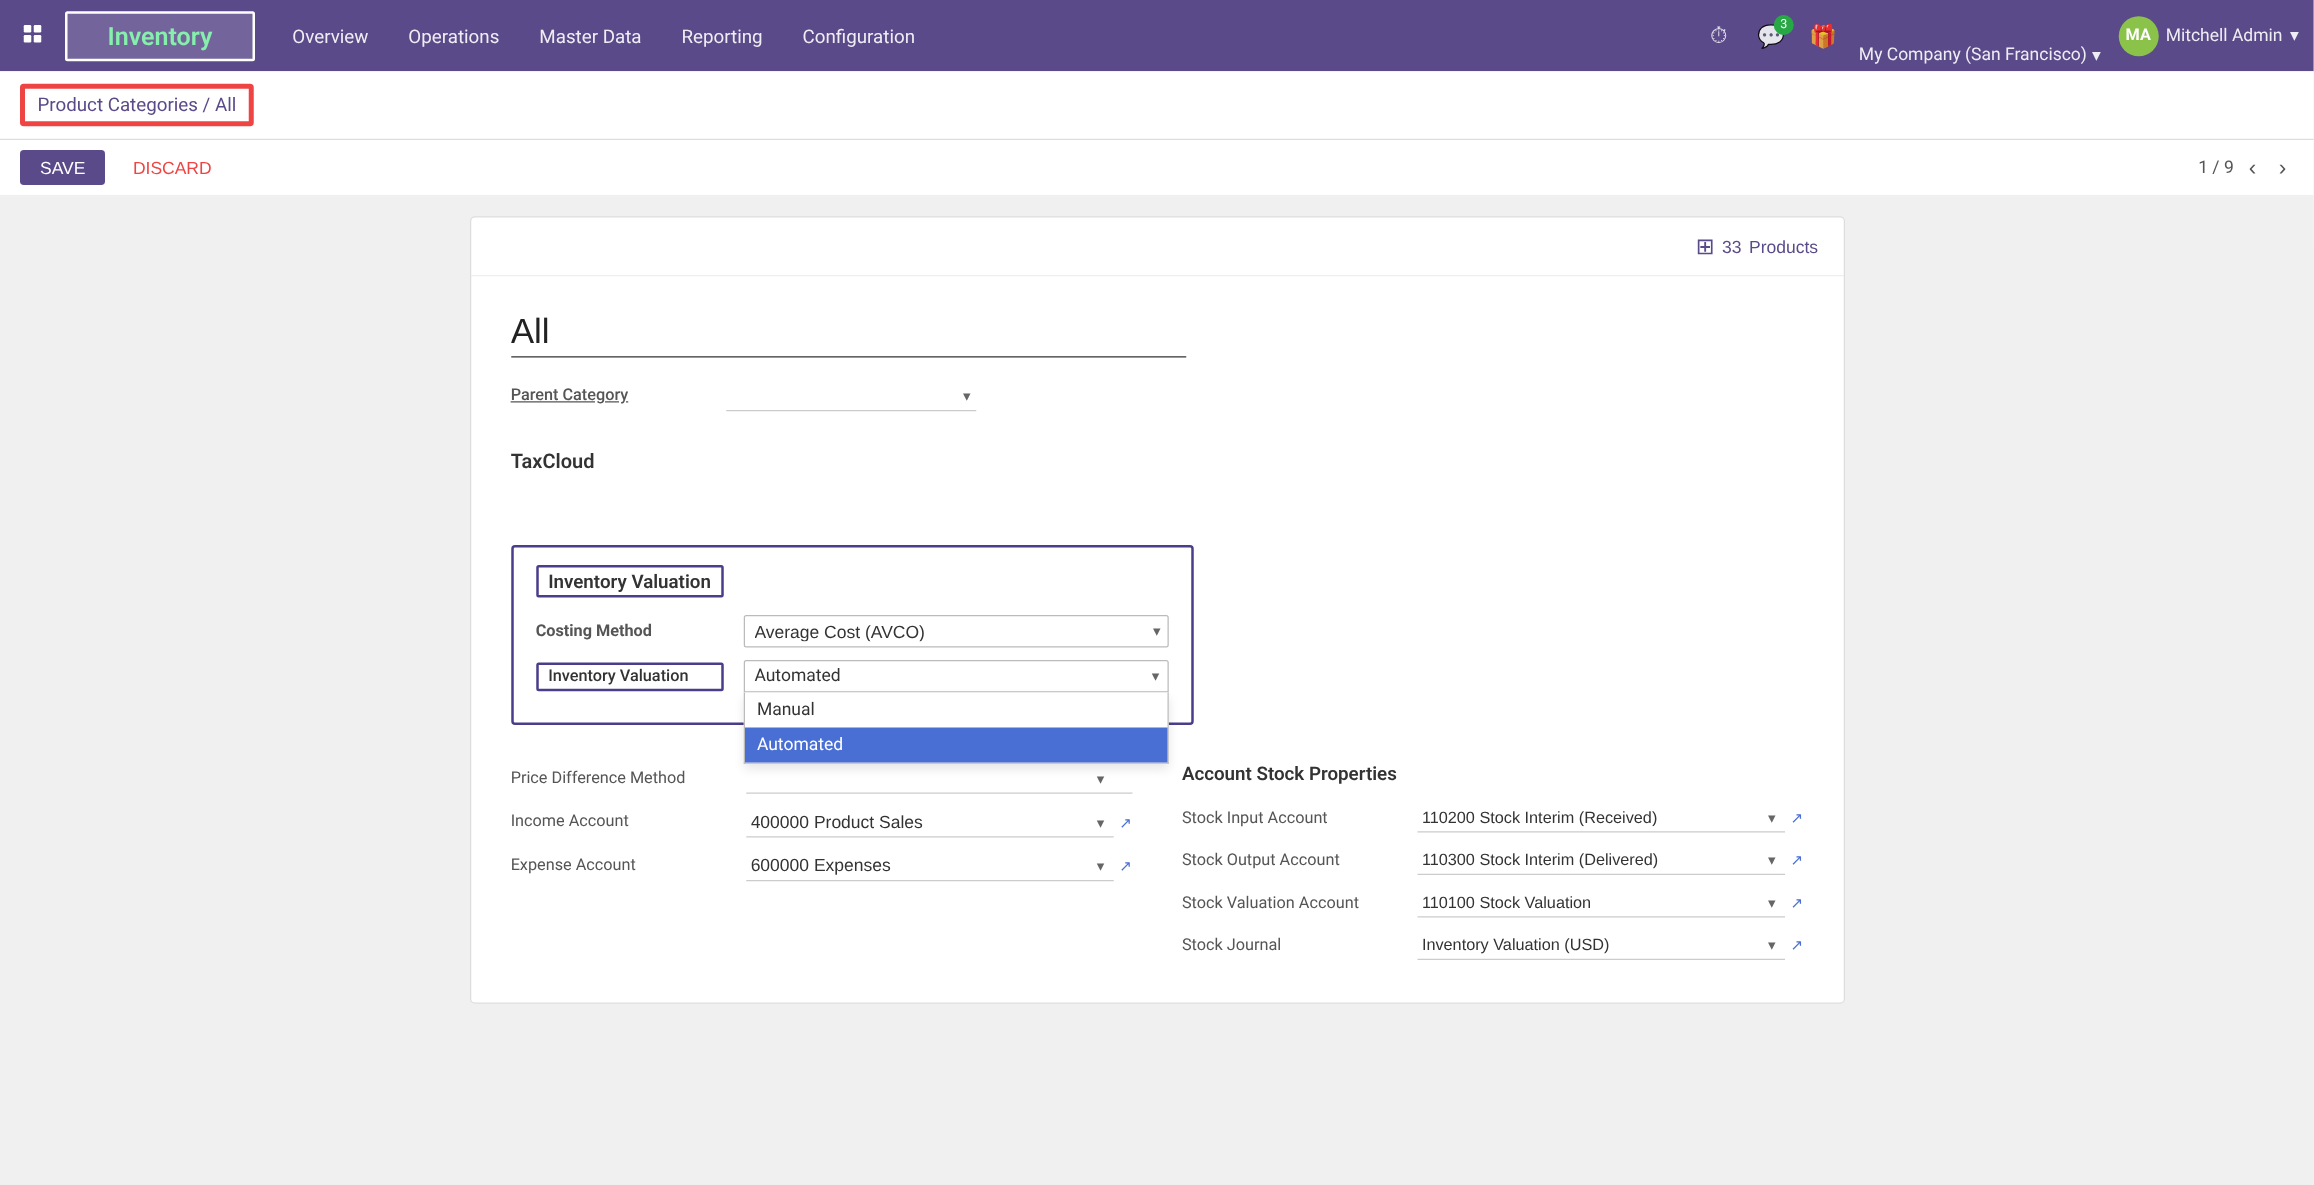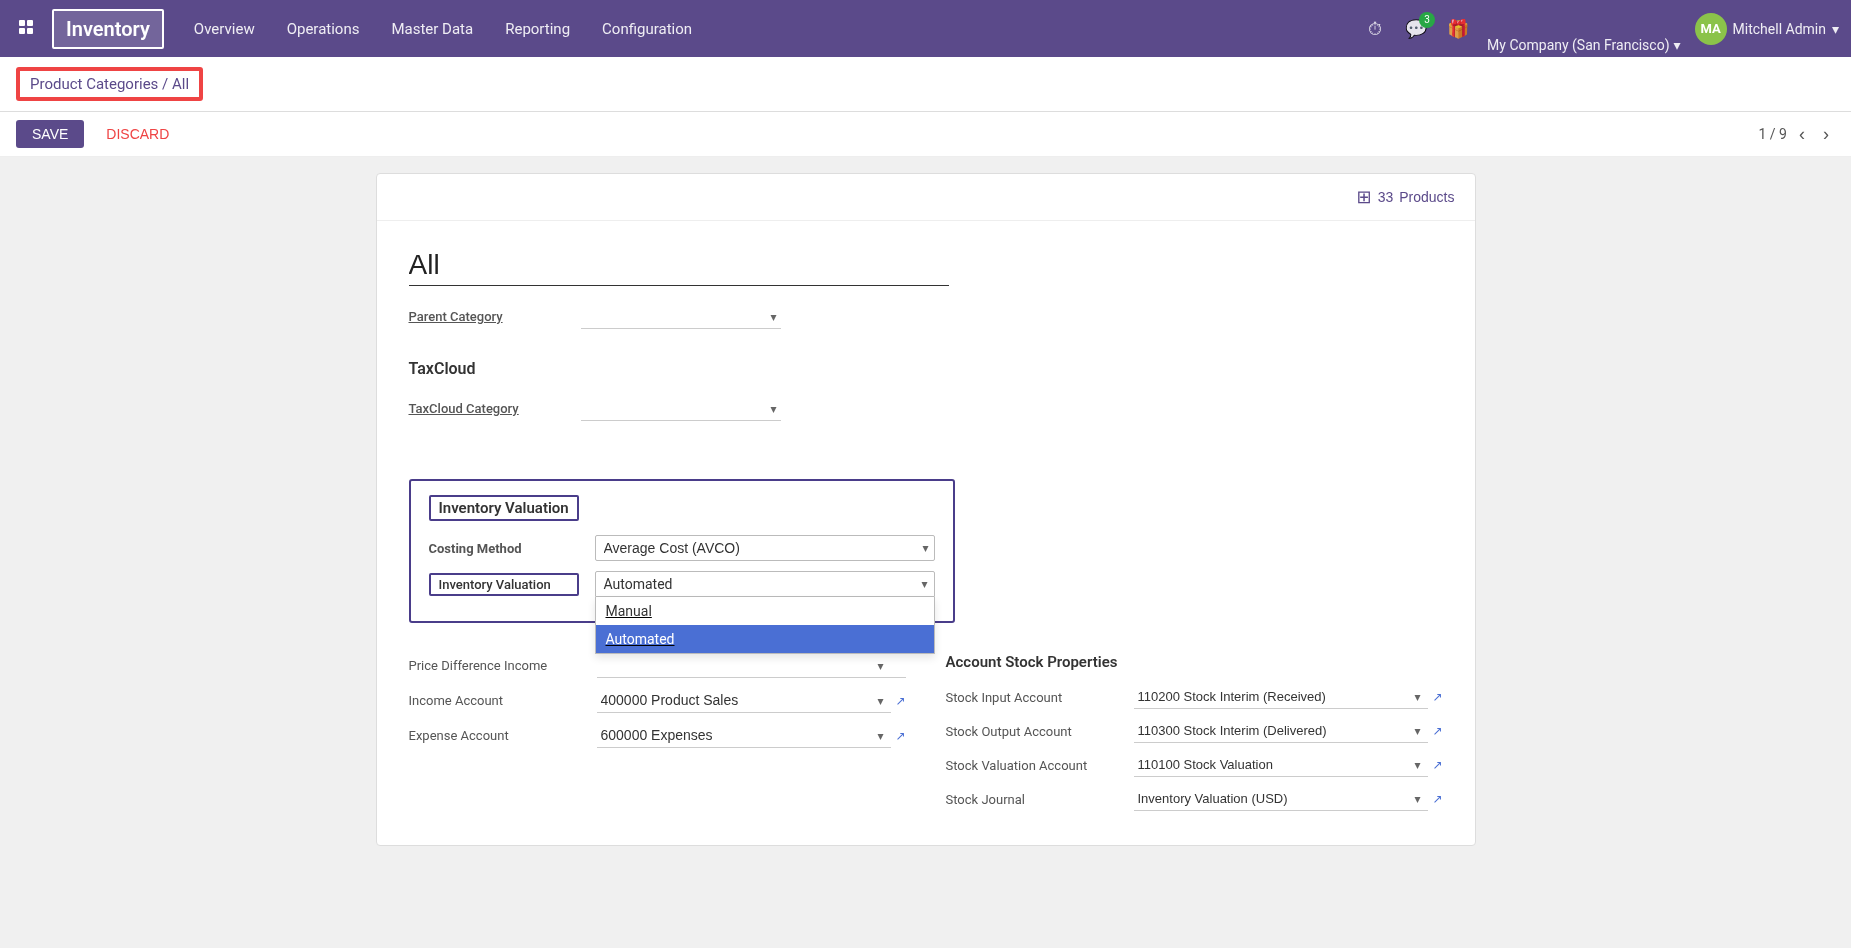--- a/index.html
+++ b/index.html
@@ -16,24 +16,24 @@
       gap: 8px;
     }
     .topnav-grid-icon {
       width: 32px; height: 32px;
       display: flex; align-items: center; justify-content: center;
       cursor: pointer;
     }
     .topnav-title {
       background: rgba(255,255,255,0.15);
       border: 2px solid white;
-      padding: 6px 12px;
+      padding: 6px 32px;
       font-size: 20px;
       font-weight: 600;
-      color: #ffffff;
+      color: #86efac;
       border-radius: 2px;
       margin-right: 8px;
     }
     .topnav-menu {
       display: flex; gap: 4px; flex: 1;
     }
     .topnav-menu-item {
       padding: 8px 14px;
       color: rgba(255,255,255,0.9);
       cursor: pointer;
@@ -308,21 +308,20 @@
     }
     .dropdown-options {
       position: absolute;
       top: 100%; left: 0;
       width: 100%;
       border: 1px solid #bbb;
       border-top: none;
       background: white;
       z-index: 10;
       box-shadow: 0 4px 8px rgba(0,0,0,0.1);
-      text-decoration: underline;
     }
     .dropdown-option {
       padding: 6px 10px;
       font-size: 14px;
       cursor: pointer;
       color: #333;
     }
     .dropdown-option.selected {
       background: #4a6fd4;
       color: white;
@@ -473,28 +472,20 @@
         <div class="field-label">Parent Category</div>
         <div class="select-wrapper">
           <select class="select-field">
             <option value=""></option>
           </select>
         </div>
       </div>
 
       <div style="margin-top:28px;">
         <div class="section-title">TaxCloud</div>
-        <div class="field-row">
-          <div class="field-label">TaxCloud Category</div>
-          <div class="select-wrapper">
-            <select class="select-field">
-              <option value=""></option>
-            </select>
-          </div>
-        </div>
       </div>
 
       <div style="margin-top:28px;">
         <div class="inventory-valuation-section">
           <div class="inventory-valuation-title">Inventory Valuation</div>
 
           
           <div class="iv-field-row">
             <div class="iv-field-label">Costing Method</div>
             <div class="dropdown-container">
@@ -519,21 +510,21 @@
             </div>
           </div>
         </div>
       </div>
 
       <div class="two-col-sections">
 
         <div class="account-section">
 
           <div class="account-field-row">
-            <div class="account-field-label">Price Difference Income</div>
+            <div class="account-field-label">Price Difference Method</div>
             <div class="account-select-wrapper">
               <select class="account-select">
                 <option></option>
               </select>
               <span class="account-select-arrow">▾</span>
             </div>
           </div>
 
           <div class="account-field-row">
             <div class="account-field-label">Income Account</div>

